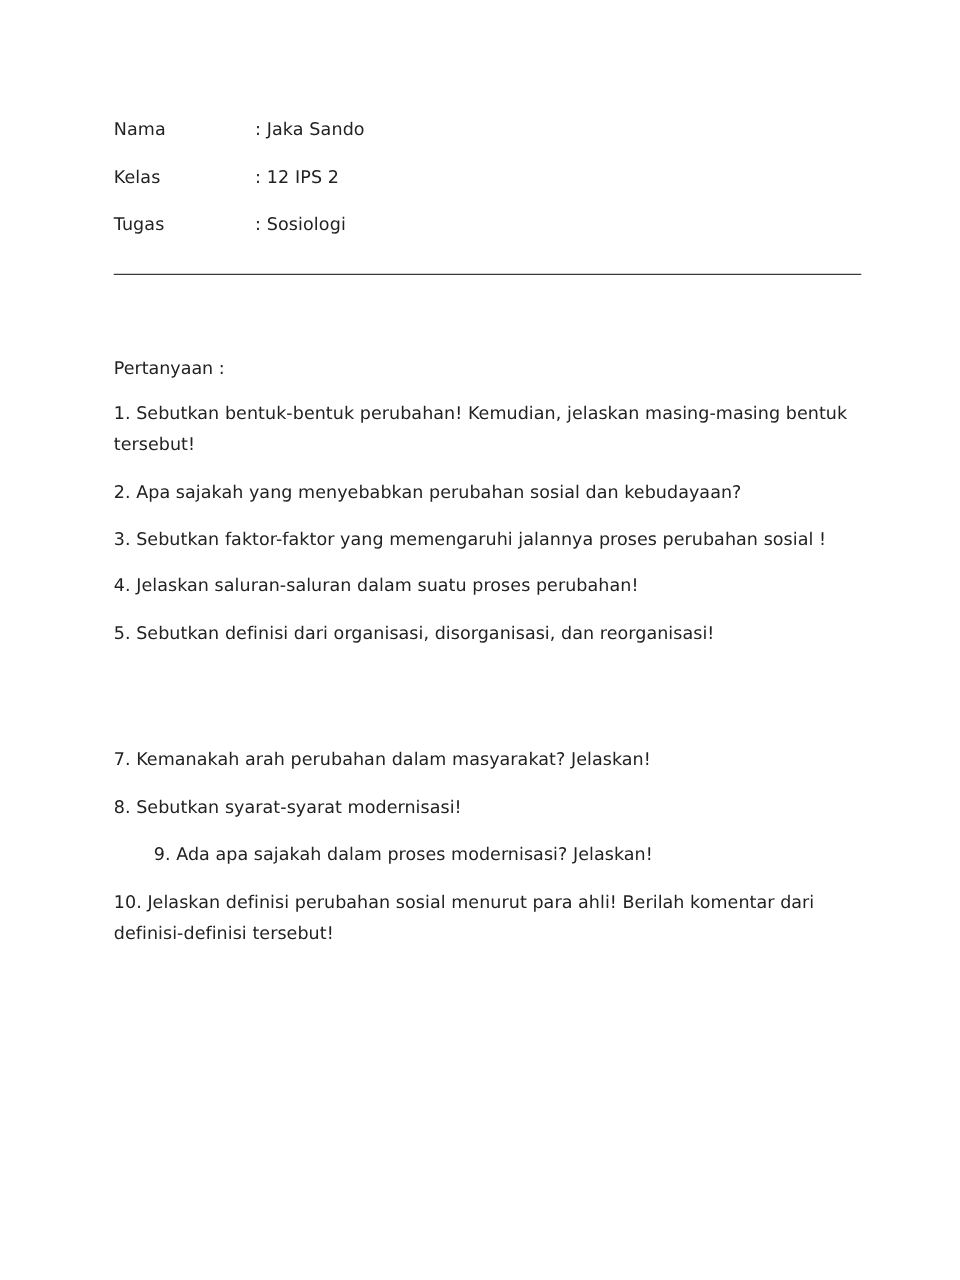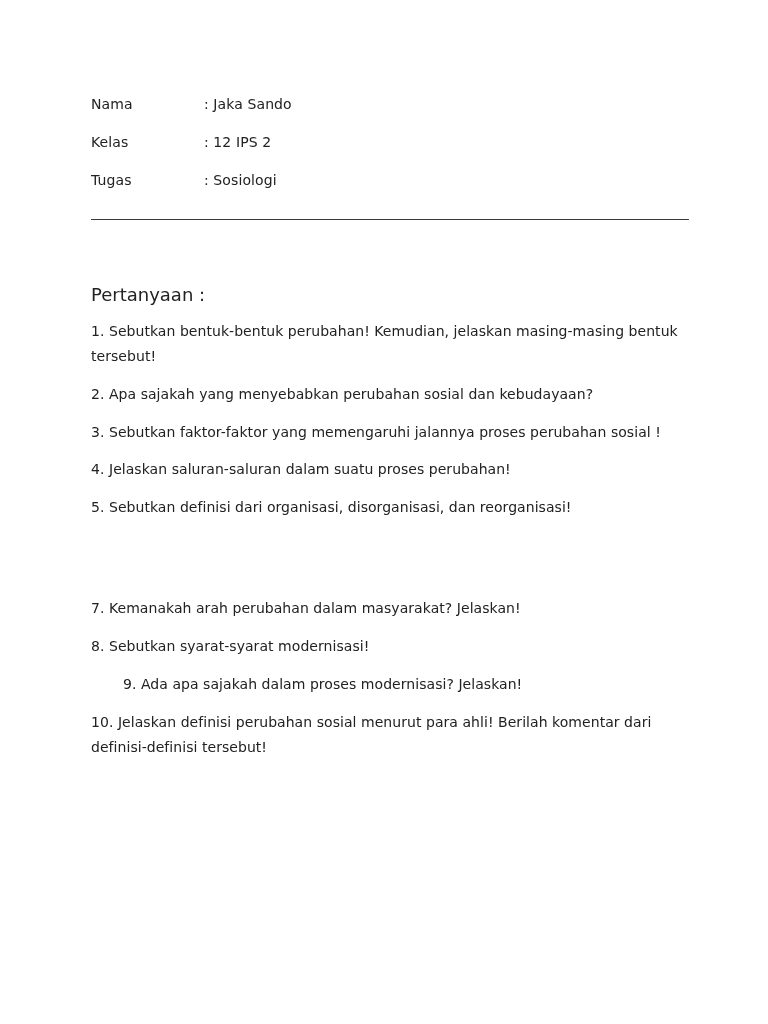--- a/index.html
+++ b/index.html
@@ -44,21 +44,21 @@
       left: 91px;
       top: 219px;
       width: 598px;
       height: 0;
       border-top: 1.5px solid #3a3a3a;
     }
     .questions-title {
       position: absolute;
       left: 91px;
       top: 286px;
-      font-size: 18px;
+      font-size: 14px;
       line-height: 18px;
       white-space: nowrap;
     }
     .q {
       position: absolute;
       left: 91px;
       width: 590px;
       font-size: 14px;
       line-height: 25px;
       letter-spacing: 0.05px;

